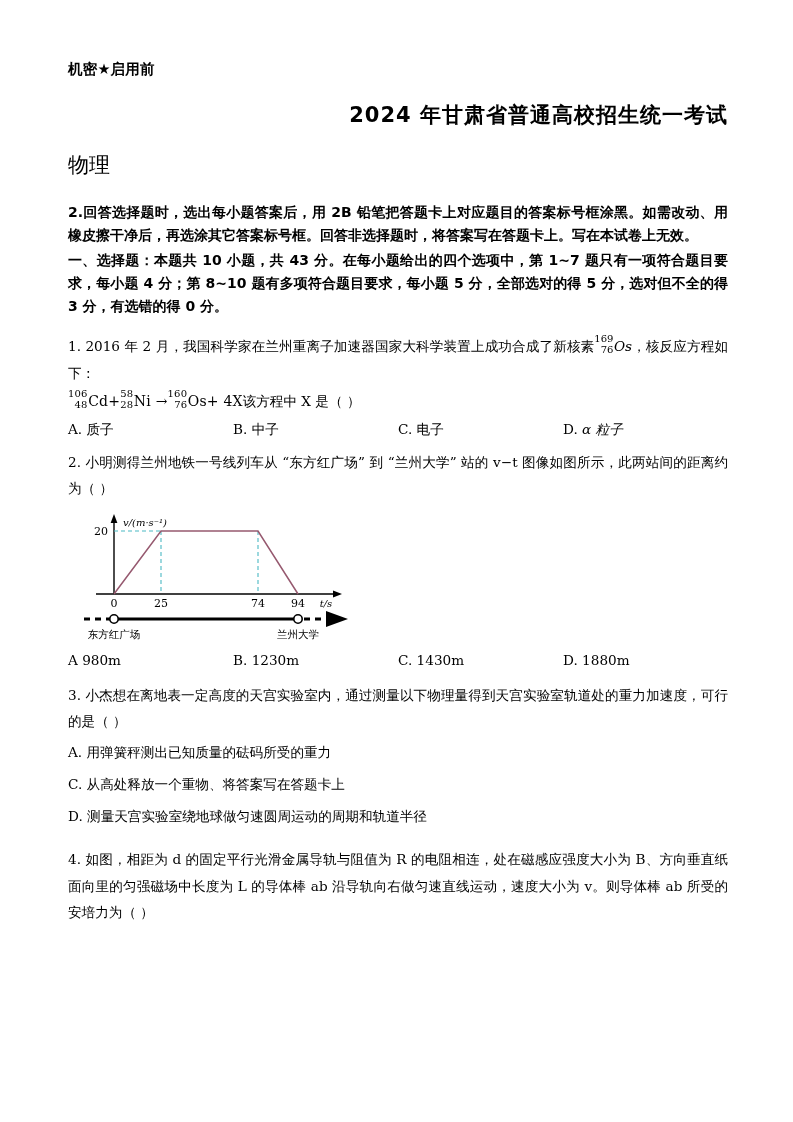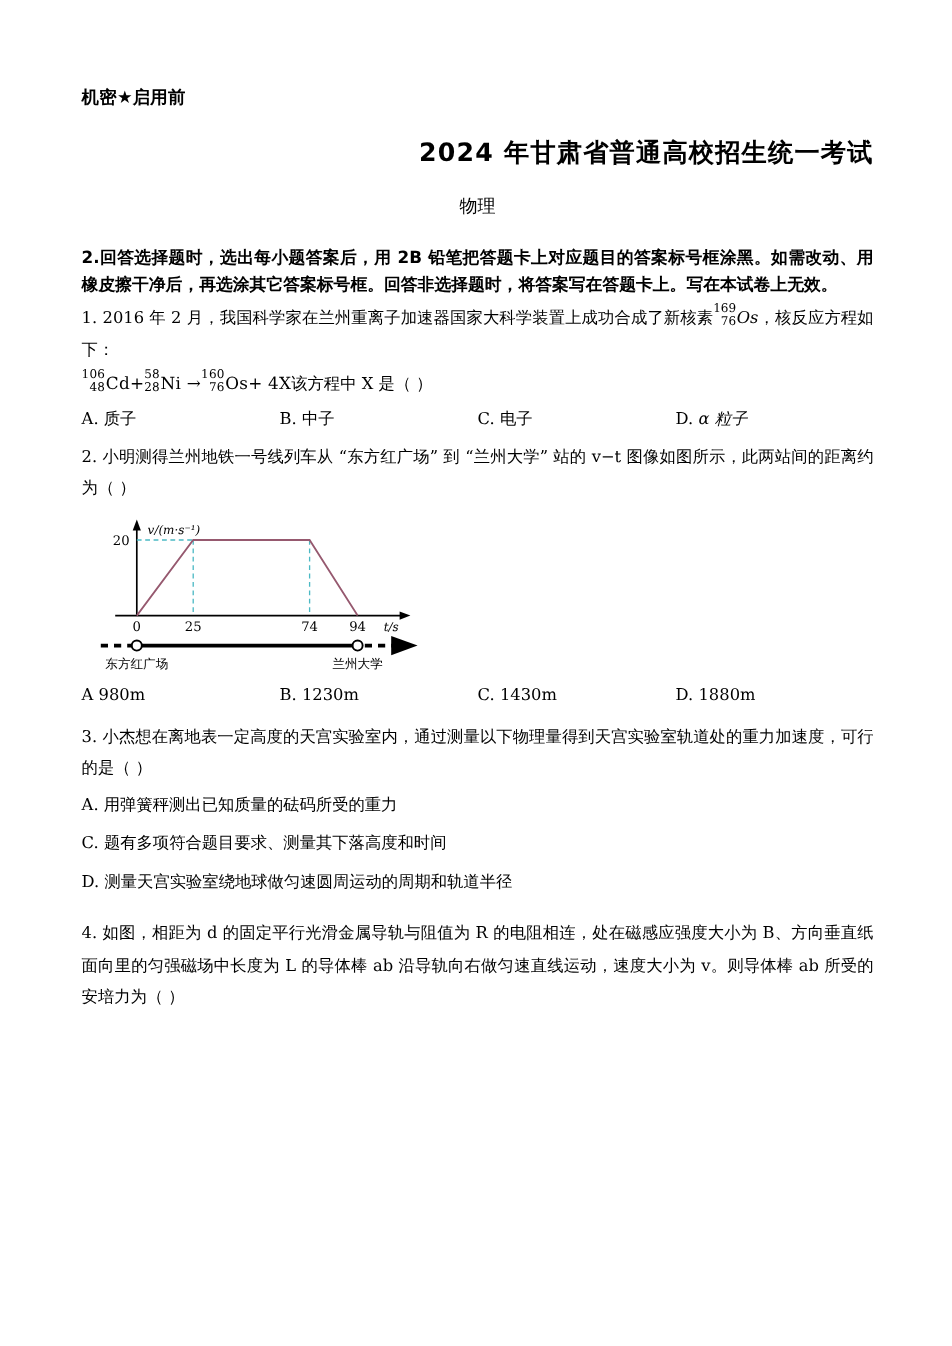--- a/index.html
+++ b/index.html
@@ -10,21 +10,21 @@
   body {
     width: 793px;
     height: 1122px;
     position: relative;
     font-family: "DejaVu Serif", "Liberation Serif", serif;
     color: #000000;
     overflow: hidden;
   }
   .page {
     position: absolute;
-    left: 0; top: 12px;
+    left: 0; top: 0;
     width: 793px;
     height: 918px;
     padding: 0;
   }
   .content {
     position: absolute;
     left: 68px;
     top: 60px;
     width: 660px;
   }
@@ -39,23 +39,22 @@
   }
   .main-title {
     text-align: right;
     font-family: "DejaVu Sans", "Liberation Sans", sans-serif;
     font-weight: bold;
     font-size: 21px;
     letter-spacing: 1px;
     margin: 0 0 22px 0;
   }
   .subject-title {
-    text-align: center;
     font-family: Liberation Serif, serif;
-    font-size: 15px;
+    font-size: 21px;
     margin: 0 0 22px 0;
   }
 
   
   .notice-head {
     font-family: "DejaVu Sans", "Liberation Sans", sans-serif;
     font-weight: bold;
     font-size: 14px;
     margin: 0 0 5px 0;
   }
@@ -152,20 +151,21 @@
 <body>
 
 <div class="page">
   <div class="content">
 
     <div class="secret-line">机密★启用前</div>
     <div class="main-title">2024 年甘肃省普通高校招生统一考试</div>
     <div class="subject-title">物理</div>
 
     <div class="notice-item">2.回答选择题时，选出每小题答案后，用 2B 铅笔把答题卡上对应题目的答案标号框涂黑。如需改动、用橡皮擦干净后，再选涂其它答案标号框。回答非选择题时，将答案写在答题卡上。写在本试卷上无效。</div>
+    <div class="section-head">一、选择题：本题共 10 小题，共 43 分。在每小题给出的四个选项中，第 1~7 题只有一项符合题目要求，每小题 4 分；第 8~10 题有多项符合题目要求，每小题 5 分，全部选对的得 5 分，选对但不全的得 3 分，有选错的得 0 分。</div>
 
     <div class="q q-stem">
       <span>1.</span>
       <span>2016 年 2 月，我国科学家在兰州重离子加速器国家大科学装置上成功合成了新核素</span><span class="nuclide"><span class="pre"><span>169</span><span>76</span></span><span class="it">Os</span></span><span>，核反应方程如下：</span>
     </div>
     <div class="q">
       <span class="eqn"><span class="nuclide"><span class="pre"><span>106</span><span>48</span></span><span>Cd</span></span><span>+</span><span class="nuclide"><span class="pre"><span>58</span><span>28</span></span><span>Ni</span></span>&nbsp;<span>→</span><span class="nuclide"><span class="pre"><span>160</span><span>76</span></span><span>Os</span></span><span>+ 4X</span></span><span>该方程中 X 是（     ）</span>
     </div>
     <div class="opts-row">
       <div class="opt"><span>A.</span>&nbsp;<span>质子</span></div>
@@ -221,21 +221,21 @@
       <div class="opt"><span>B.</span>&nbsp;<span>1230m</span></div>
       <div class="opt"><span>C.</span>&nbsp;<span>1430m</span></div>
       <div class="opt"><span>D.</span>&nbsp;<span>1880m</span></div>
     </div>
 
     <div class="q q-stem" style="margin-top:14px">
       <span>3.</span>
       <span>小杰想在离地表一定高度的天宫实验室内，通过测量以下物理量得到天宫实验室轨道处的重力加速度，可行的是（     ）</span>
     </div>
     <div class="opt-block"><span>A.</span>&nbsp;<span>用弹簧秤测出已知质量的砝码所受的重力</span></div>
-    <div class="opt-block"><span>C.</span>&nbsp;<span>题有多项符合题目要求、测量其下落高度和时间</span></div>
+    <div class="opt-block"><span>C.</span>&nbsp;<span>从高处释放一个重物、将答案写在答题卡上</span></div>
     <div class="opt-block"><span>D.</span>&nbsp;<span>测量天宫实验室绕地球做匀速圆周运动的周期和轨道半径</span></div>
 
     <div class="q q-stem" style="margin-top:14px">
       <span>4.</span>
       <span>如图，相距为 d 的固定平行光滑金属导轨与阻值为 R 的电阻相连，处在磁感应强度大小为 B、方向垂直纸面向里的匀强磁场中长度为 L 的导体棒 ab 沿导轨向右做匀速直线运动，速度大小为 v。则导体棒 ab 所受的安培力为（     ）</span>
     </div>
 
   </div>
 </div>
 

